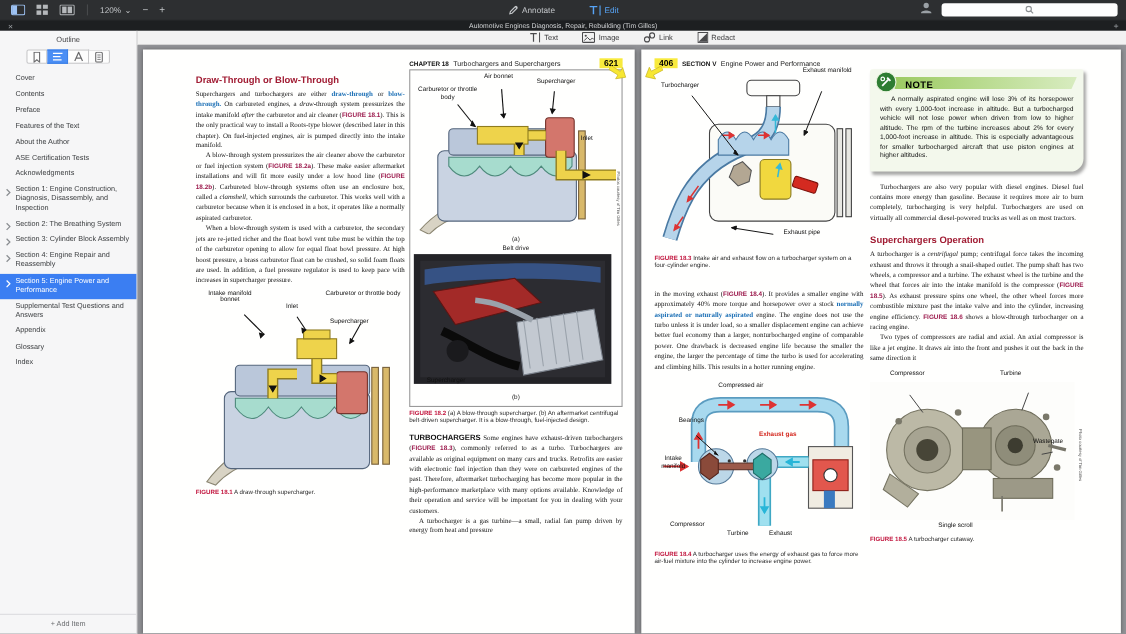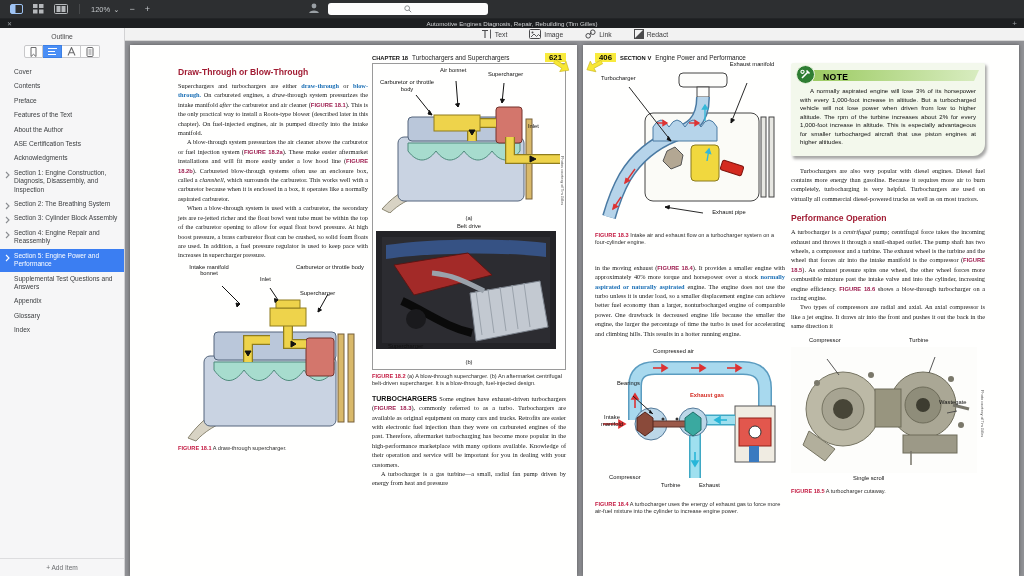--- a/index.html
+++ b/index.html
@@ -132,20 +132,35 @@
             <rect x="7.5" y="2" width="4" height="6" fill="#b5b8bb"></rect>
           </svg>
       </button>
       <span class="sep"></span>
       <button class="tbbtn">
         <span>120%</span>
           <span>⌄</span>
       </button>
       <button class="tbbtn glyphbtn">−</button>
       <button class="tbbtn glyphbtn">+</button>
+    </div>
+    <div class="tbgrp center">
+      <button class="tbbtn">
+        <svg width="10" height="10" viewBox="0 0 10 10">
+            <path d="M1.5,8.5 L2,6.5 L6.5,2 L8,3.5 L3.5,8 Z M7,1.5 L8.5,3" fill="none" stroke="#c3c6c9" stroke-width="1"></path>
+          </svg>
+        <span>Annotate</span>
+      </button>
+      <button class="tbbtn active">
+        <svg width="12" height="11" viewBox="0 0 12 11">
+            <path d="M1,2 h7 M4.5,2 v7" fill="none" stroke="#57a4f6" stroke-width="1.3"></path>
+            <path d="M10.5,1 v9" stroke="#57a4f6" stroke-width="1"></path>
+          </svg>
+        <span>Edit</span>
+      </button>
     </div>
     <div class="tbgrp right">
       <span>
         <svg width="12" height="12" viewBox="0 0 12 12">
             <circle cx="6" cy="4" r="2.4" fill="#9aa0a5"></circle>
             <path d="M1.2,11 c0,-3.4 9.6,-3.4 9.6,0 z" fill="#9aa0a5"></path>
           </svg>
       </span>
       <div class="search">
         <svg width="8" height="8" viewBox="0 0 8 8">
@@ -490,21 +505,21 @@
                   <path d="M2,9 L8,3"></path>
                   <path d="M6.5,1.5 L9.5,4.5"></path>
                 </g>
                 <circle cx="2.5" cy="2.8" r="1.6" fill="none" stroke="#fff" stroke-width="1.1"></circle>
               </svg>
           </div>
           <div class="note-t">NOTE</div>
           <div class="note-b">A normally aspirated engine will lose 3% of its horsepower with every 1,000-foot increase in altitude. But a turbocharged vehicle will not lose power when driven from low to higher altitude. The rpm of the turbine increases about 2% for every 1,000-foot increase in altitude. This is especially advantageous for smaller turbocharged aircraft that use piston engines at higher altitudes.</div>
         </div>
         <p class="bt ind">Turbochargers are also very popular with diesel engines. Diesel fuel contains more energy than gasoline. Because it requires more air to burn completely, turbocharging is very helpful. Turbochargers are used on virtually all commercial diesel-powered trucks as well as on most tractors.</p>
-        <div class="red-h" style="margin-top:10px;">Performance Operation</div>
+        <div class="red-h" style="margin-top:10px;">Superchargers Operation</div>
         <p class="bt"><span>A turbocharger is a </span><span class="seg-i">centrifugal</span><span> pump; centrifugal force takes the incoming exhaust and throws it through a snail-shaped outlet. The pump shaft has two wheels, a compressor and a turbine. The exhaust wheel is the turbine and the wheel that forces air into the intake manifold is the compressor (</span><span class="seg-fig">FIGURE 18.5</span><span>). As exhaust pressure spins one wheel, the other wheel forces more combustible mixture past the intake valve and into the cylinder, increasing engine efficiency. </span><span class="seg-fig">FIGURE 18.6</span><span> shows a blow-through turbocharger on a racing engine.</span></p>
         <p class="bt ind">Two types of compressors are radial and axial. An axial compressor is like a jet engine. It draws air into the front and pushes it out the back in the same direction it</p>
 
         <div class="fig" style="height:148px; margin-top:6px;">
           <span class="fl" style="left:18px; top:0;">Compressor</span>
           <span class="fl" style="left:118px; top:0;">Turbine</span>
           <span class="fl" style="left:148px; top:62px;">Wastegate</span>
           <span class="fl" style="left:62px; top:138px;">Single scroll</span>
           <span class="credit" style="top:36%;">Photo courtesy of Tim Gilles</span>
           <svg class="figsvg" style="top:10px;" width="186" height="126" viewBox="0 0 186 126">

